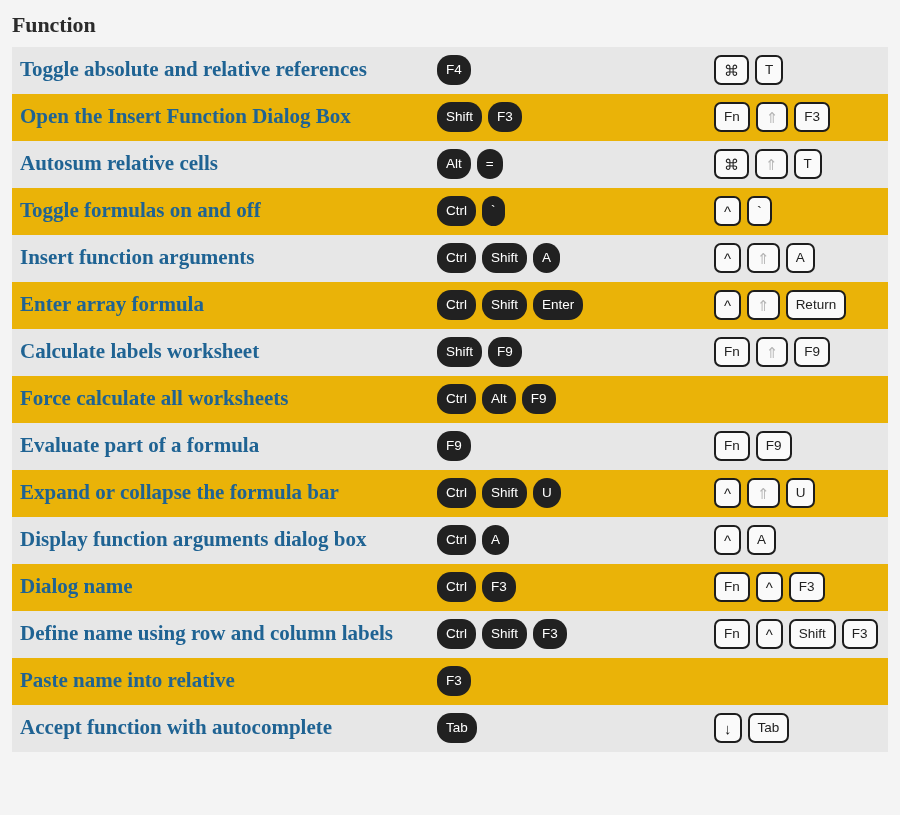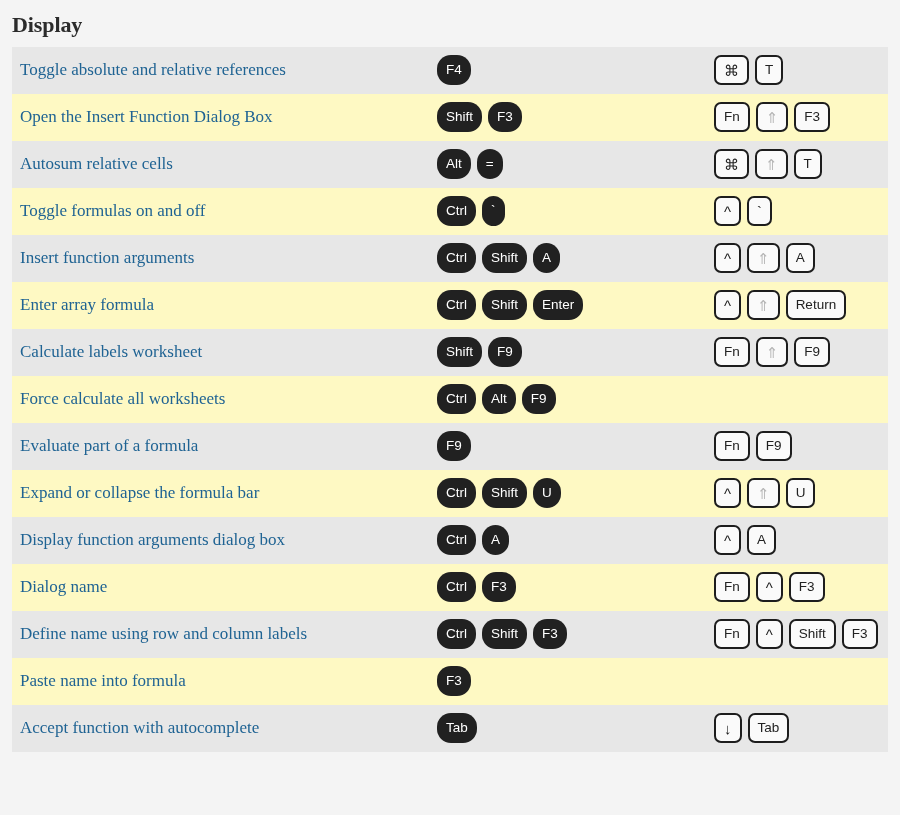--- a/index.html
+++ b/index.html
@@ -33,44 +33,45 @@
   }
 
   .shortcut-table {
     margin: 8px 12px 0 12px;
     width: 876px;
     border-collapse: collapse;
     table-layout: fixed;
   }
 
   .shortcut-table tr {
-    background: #fef9c3;
+    background: #eab308;
   }
   .shortcut-table tr:nth-child(odd) {
     background: #e7e7e7;
   }
 
   .shortcut-table td {
     padding: 0;
     vertical-align: middle;
     height: 47px;
     box-sizing: border-box;
   }
 
   td.col-desc { width: 425px; }
   td.col-win  { width: 277px; }
   td.col-mac  { width: 174px; }
 
   .desc-text {
     font-family: "Liberation Serif", serif;
-    font-size: 17px;
+    font-size: 21px;
     color: #1f6393;
     padding-left: 8px;
     line-height: 1.3;
     display: block;
+    font-weight: bold;
   }
 
   .keys {
     display: flex;
     flex-direction: row;
     align-items: center;
     gap: 6px;
     min-height: 30px;
   }
 
@@ -115,21 +116,21 @@
   }
   .key-mac.glyph {
     font-size: 15px;
   }
 </style>
 </head>
 <body>
 
 <div class="page">
 
-  <h1 class="page-title">Display</h1>
+  <h1 class="page-title">Function</h1>
 
   <table class="shortcut-table">
     <tbody>
         <tr>
           <td class="col-desc">
             <span class="desc-text">Toggle absolute and relative references</span>
           </td>
           <td class="col-win">
             <div class="keys">
               <span class="key-win">F4</span>
@@ -351,21 +352,21 @@
             <div class="keys">
               <span class="key-mac">Fn</span>
               <span class="key-mac glyph">^</span>
               <span class="key-mac">Shift</span>
               <span class="key-mac">F3</span>
             </div>
           </td>
         </tr>
         <tr>
           <td class="col-desc">
-            <span class="desc-text">Paste name into formula</span>
+            <span class="desc-text">Paste name into relative</span>
           </td>
           <td class="col-win">
             <div class="keys">
               <span class="key-win">F3</span>
             </div>
           </td>
           <td class="col-mac">
             <div class="keys"></div>
           </td>
         </tr>

